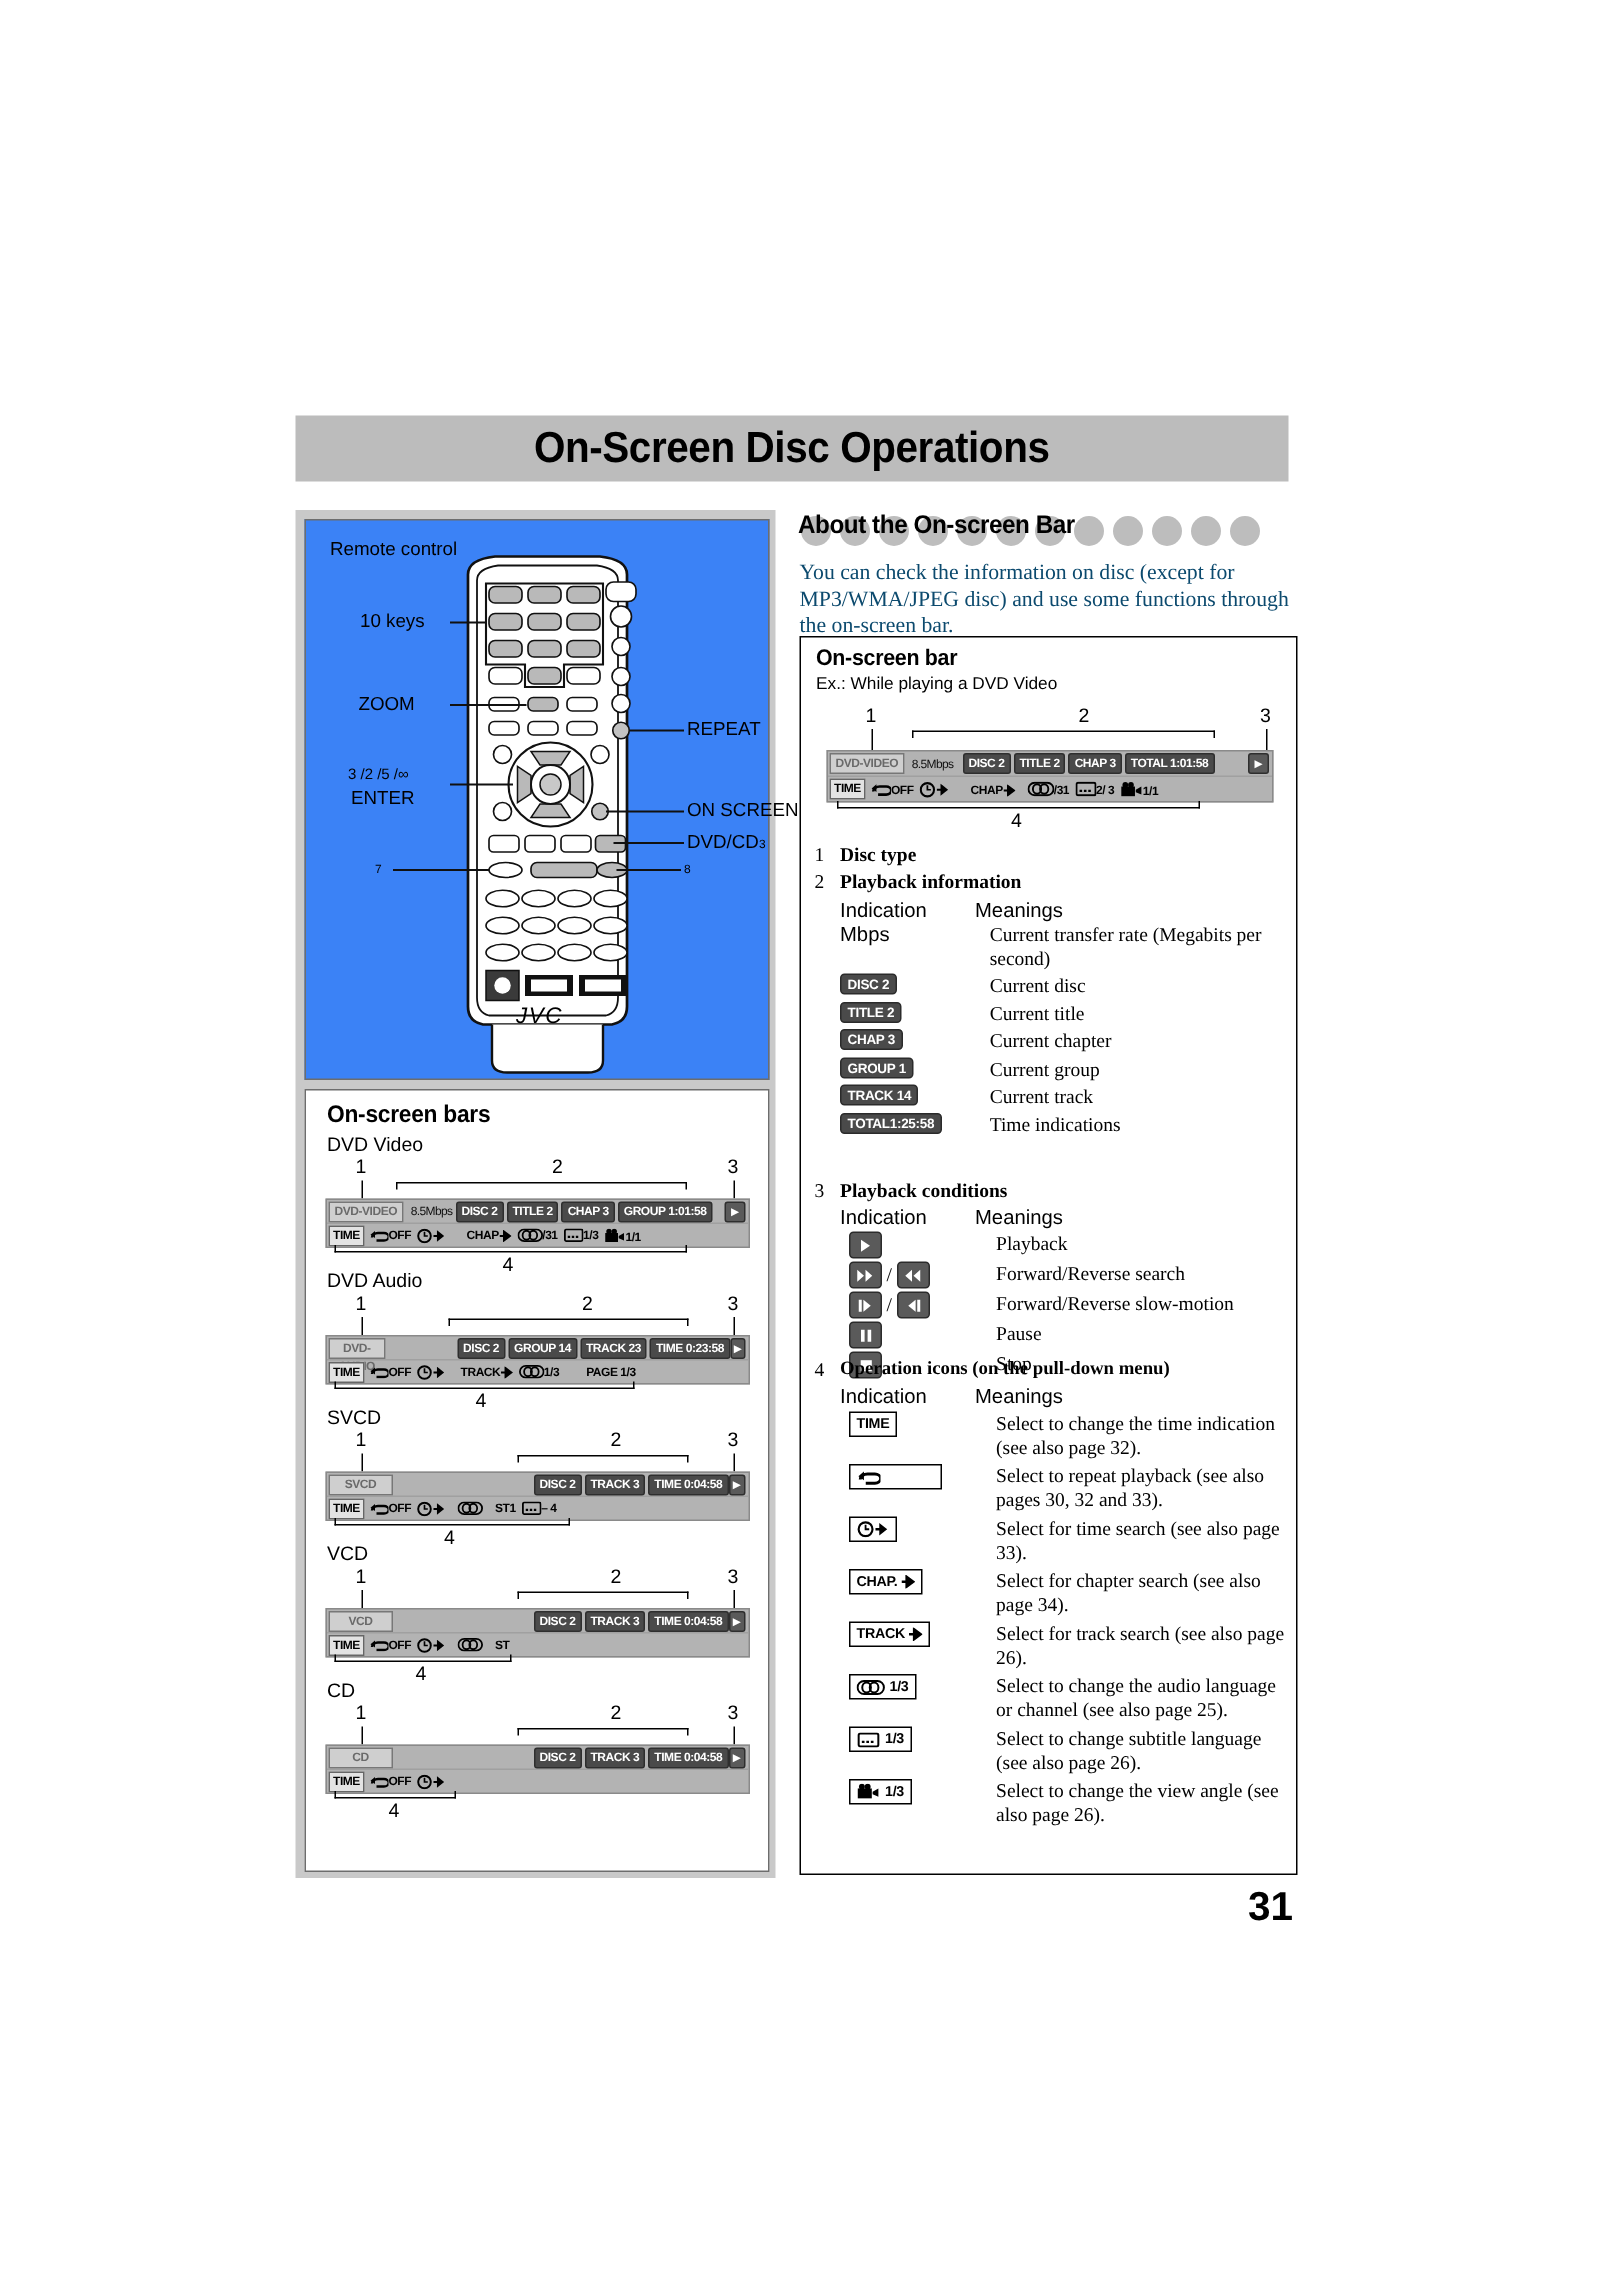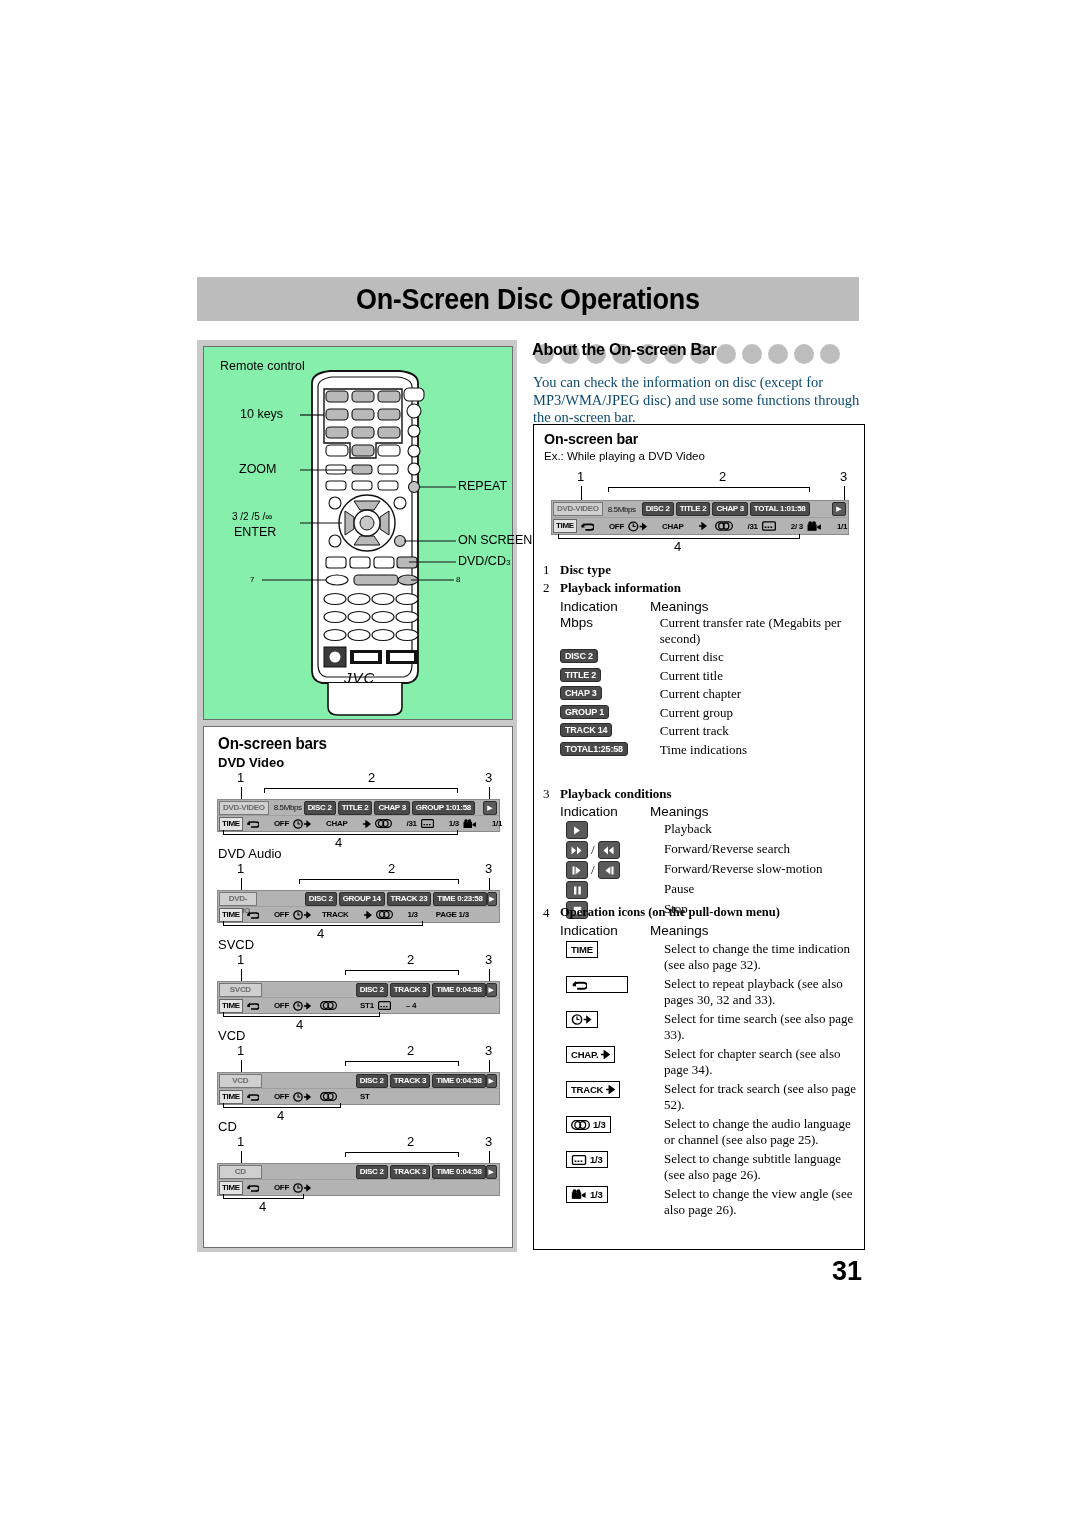--- a/index.html
+++ b/index.html
@@ -18,21 +18,21 @@
   }
   .title-banner .txt{
     font-family:"Liberation Sans", sans-serif;
     font-weight:bold;font-size:29px;color:#000;
     letter-spacing:-0.3px;
     transform:scaleX(0.93);
   }
 
   
   .left-col{position:absolute;left:197px;top:340px;width:320px;height:912px;background:#c9c9c9;}
-  .box-remote{position:absolute;left:203px;top:346px;width:308px;height:372px;background:#86efac;border:1px solid #6d6d6d;}
+  .box-remote{position:absolute;left:203px;top:346px;width:308px;height:372px;background:#3b82f6;border:1px solid #6d6d6d;}
   .box-bars{position:absolute;left:203px;top:726px;width:308px;height:520px;background:#fff;border:1px solid #6d6d6d;}
 
   .lbl-remote{
     position:absolute;left:16px;top:12px;
     font-family:"Liberation Sans", sans-serif;font-size:12.5px;color:#000;
   }
 
   
   .remote-wrap{position:absolute;left:0;top:0;width:308px;height:372px;}
 
@@ -69,21 +69,21 @@
     padding:0 3px;height:12px;line-height:12px;margin-left:2px;letter-spacing:-0.3px;white-space:nowrap;
   }
   .chip-lite{
     background:#e3e3e3;border:1px solid #666;color:#000;
     font-family:"Liberation Sans", sans-serif;font-size:8px;font-weight:bold;
     padding:0 2px;height:12px;line-height:12px;margin-right:3px;letter-spacing:-0.3px;white-space:nowrap;
     display:flex;align-items:center;gap:2px;
   }
   .plain{
     font-family:"Liberation Sans", sans-serif;font-size:8px;font-weight:bold;color:#000;
-    margin-right:4px;display:flex;align-items:center;gap:15px;letter-spacing:-0.3px;white-space:nowrap;
+    margin-right:4px;display:flex;align-items:flex-end;gap:0;letter-spacing:-0.3px;white-space:nowrap;
   }
   .playbtn{
     background:#5a5a5a;border:1px solid #2e2e2e;border-radius:2px;
     width:12px;height:12px;display:flex;align-items:center;justify-content:center;
     color:#fff;font-size:7px;margin-left:auto;margin-right:1px;
   }
 
   
   .ic{display:inline-block;vertical-align:middle;}
 
@@ -296,21 +296,21 @@
       <div class="callout sm" style="left:46px;top:228px;">7</div>
       <div class="callout sm" style="left:252px;top:228px;">8</div>
 
       <div class="callout" style="left:140px;top:322px;font-weight:normal;font-style:italic;font-size:15px;letter-spacing:1px;">JVC</div>
     </div>
   </div>
 
   <div class="box-bars">
     <div class="h-bars">On-screen bars</div>
 
-    <div class="disc-label" style="left:14px;top:28px;font-weight:bold;">DVD Video</div>
+    <div class="disc-label" style="left:14px;top:28px;">DVD Video</div>
     <div class="annot" style="left:33px;top:43px;">1</div>
     <div class="annot" style="left:164px;top:43px;">2</div>
     <div class="annot" style="left:281px;top:43px;">3</div>
     <div class="tick" style="left:37px;top:60px;height:12px;"></div>
     <div class="hline" style="left:60px;top:61px;width:194px;"></div>
     <div class="tick" style="left:60px;top:61px;height:5px;"></div>
     <div class="tick" style="left:253px;top:61px;height:5px;"></div>
     <div class="tick" style="left:285px;top:60px;height:12px;"></div>
 
     <div class="osb" style="left:13px;top:72px;width:281px;">
@@ -869,21 +869,21 @@
 
       <div class="trow" style="margin-top:4px;">
         <span class="c1" style="padding-left:6px;">
           <span class="tag-box">
             <span>TRACK</span>
             <svg width="9" height="9" viewBox="0 0 8 8">
                 <path d="M0 4 h4 M3 1 L7 4 L3 7 Z" stroke="#000" stroke-width="1.4" fill="#000"></path>
               </svg>
           </span>
         </span>
-        <span class="c2">Select for track search (see also page 52).</span>
+        <span class="c2">Select for track search (see also page 26).</span>
       </div>
 
       <div class="trow" style="margin-top:4px;">
         <span class="c1" style="padding-left:6px;">
           <span class="tag-box">
             <svg width="19" height="10" viewBox="0 0 17 9">
                 <rect x="0.6" y="0.6" width="15.8" height="7.8" rx="3.9" fill="none" stroke="#000" stroke-width="1.2"></rect>
                 <ellipse cx="6" cy="4.5" rx="2.6" ry="3" fill="none" stroke="#000" stroke-width="1.2"></ellipse>
                 <ellipse cx="10.5" cy="4.5" rx="2.6" ry="3" fill="none" stroke="#000" stroke-width="1.2"></ellipse>
               </svg>

